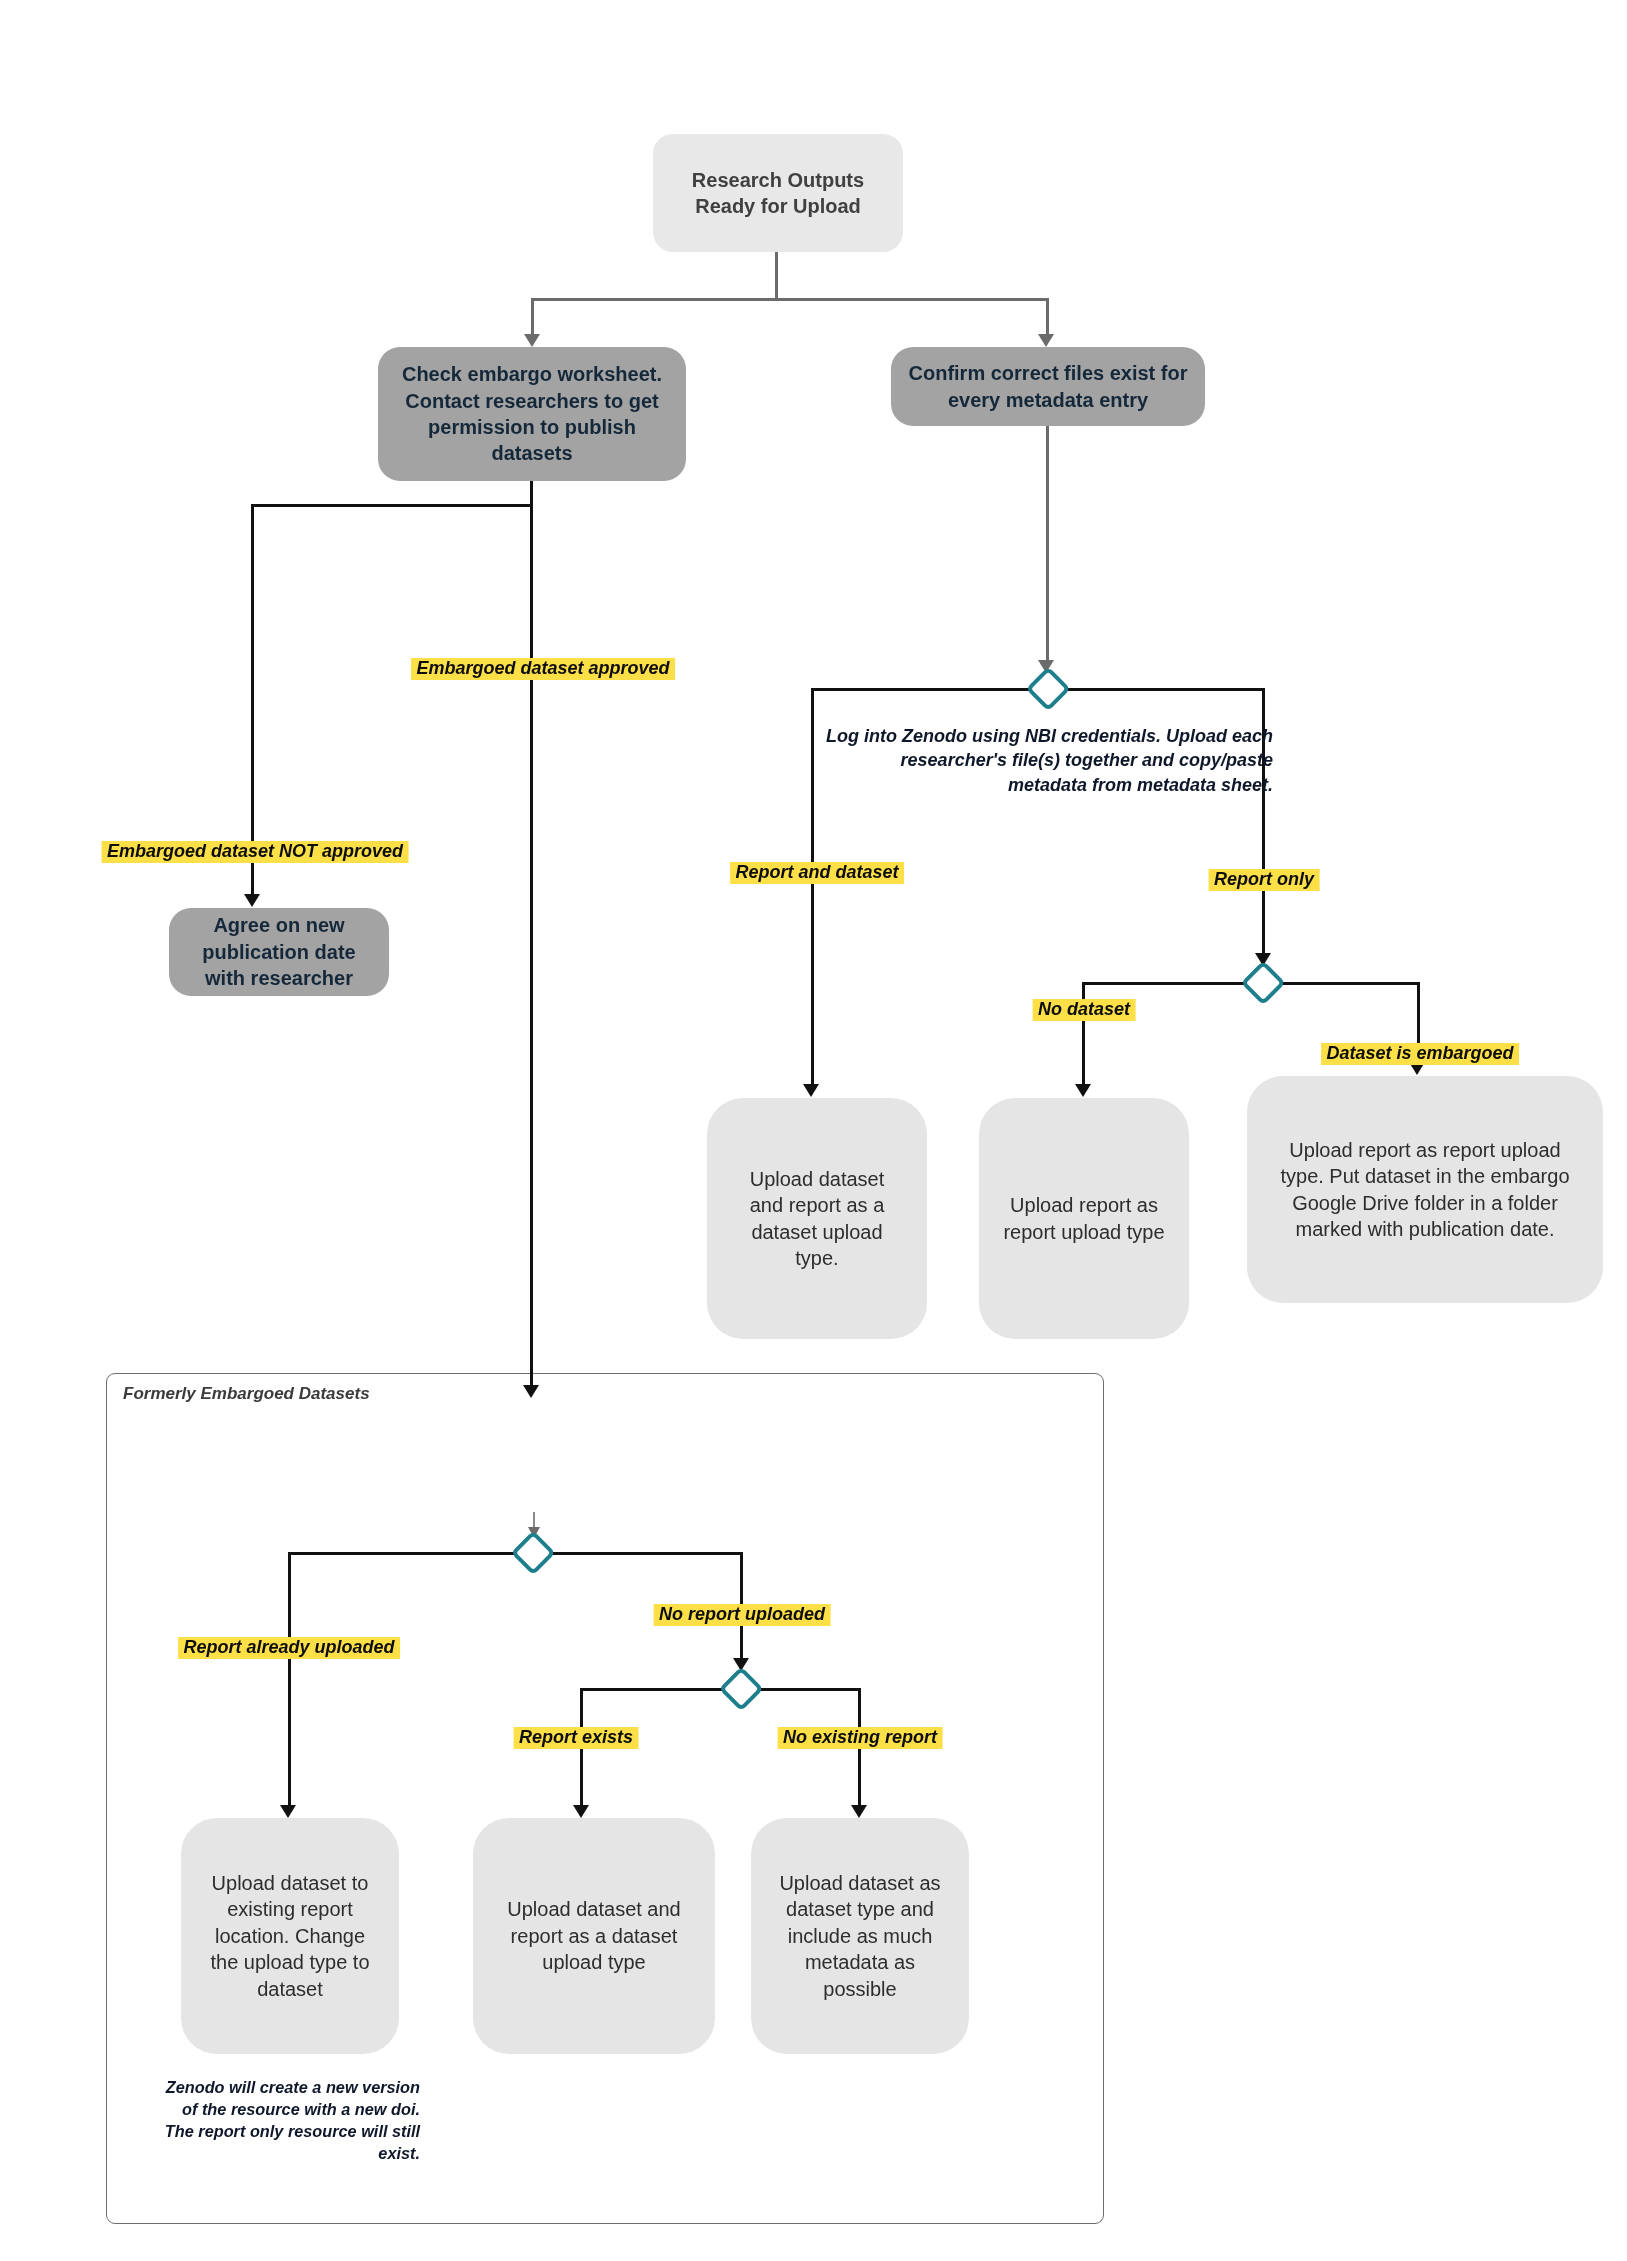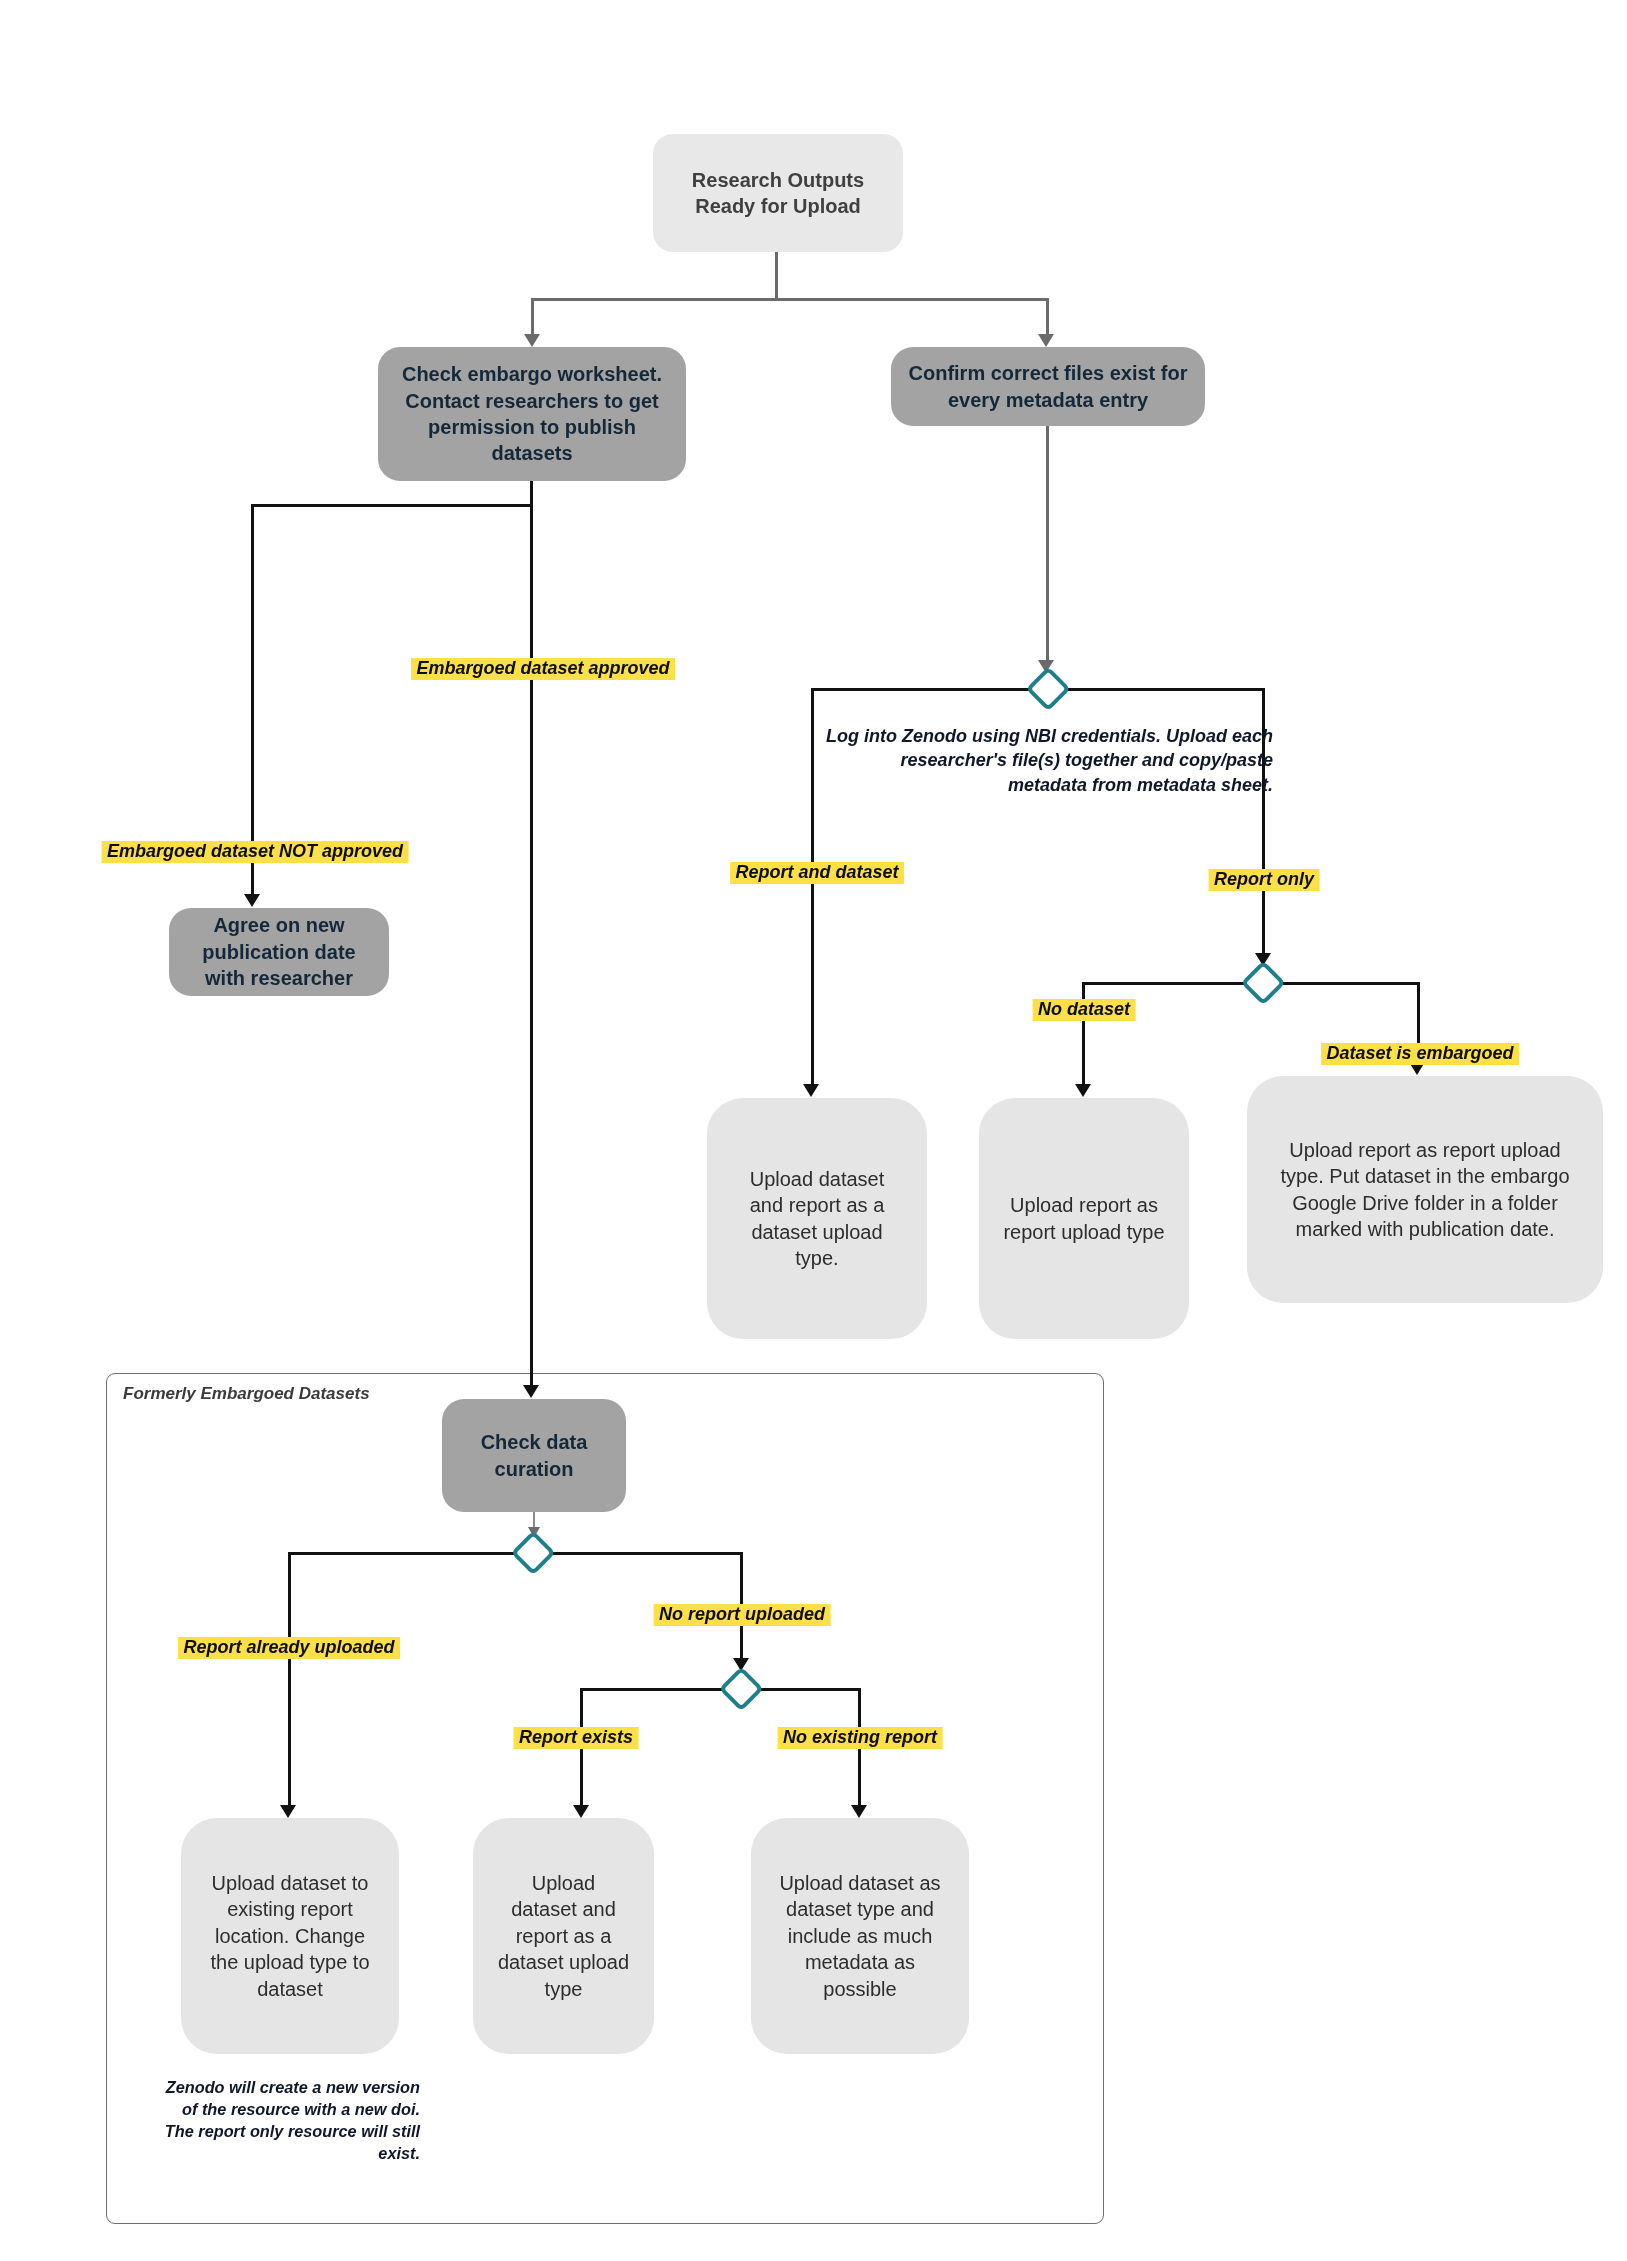--- a/index.html
+++ b/index.html
@@ -96,31 +96,30 @@
   <div class="diamond" style="left:725px;top:1673px;"></div>
 
   <div class="node node-gray" style="left:653px;top:134px;width:250px;height:118px;">Research Outputs Ready for Upload</div>
 
   <div class="node node-blue" style="left:378px;top:347px;width:308px;height:134px;">Check embargo worksheet. Contact researchers to get permission to publish datasets</div>
 
   <div class="node node-blue" style="left:891px;top:347px;width:314px;height:79px;">Confirm correct files exist for every metadata entry</div>
 
   <div class="node node-blue" style="left:145px;top:908px;width:220px;height:88px;margin-left:24px;">Agree on new publication date with researcher</div>
 
-  <div class="node node-blue" style="left:442px;top:1399px;width:184px;height:113px;">Check data curation</div>
 
   <div class="node node-yellow" style="left:707px;top:1098px;width:220px;height:241px;">Upload dataset and report as a dataset upload type.</div>
 
   <div class="node node-yellow" style="left:979px;top:1098px;width:210px;height:241px;">Upload report as report upload type</div>
 
   <div class="node node-yellow" style="left:1247px;top:1076px;width:356px;height:227px;">Upload report as report upload type. Put dataset in the embargo Google Drive folder in a folder marked with publication date.</div>
 
   <div class="node node-yellow" style="left:181px;top:1818px;width:218px;height:236px;">Upload dataset to existing report location. Change the upload type to dataset</div>
 
-  <div class="node node-yellow" style="left:473px;top:1818px;width:181px;height:236px;">Upload dataset and report as a dataset upload type</div>
+  <div class="node node-yellow" style="left:473px;top:1818px;width:242px;height:236px;">Upload dataset and report as a dataset upload type</div>
 
   <div class="node node-yellow" style="left:751px;top:1818px;width:218px;height:236px;">Upload dataset as dataset type and include as much metadata as possible</div>
 
   <div class="edge-label" style="left:543px;top:658px;">Embargoed dataset approved</div>
   <div class="edge-label" style="left:255px;top:841px;">Embargoed dataset NOT approved</div>
   <div class="edge-label" style="left:817px;top:862px;">Report and dataset</div>
   <div class="edge-label" style="left:1264px;top:869px;">Report only</div>
   <div class="edge-label" style="left:1084px;top:999px;">No dataset</div>
   <div class="edge-label" style="left:1420px;top:999px;margin-top:44px;">Dataset is embargoed</div>
   <div class="edge-label" style="left:289px;top:1637px;">Report already uploaded</div>

